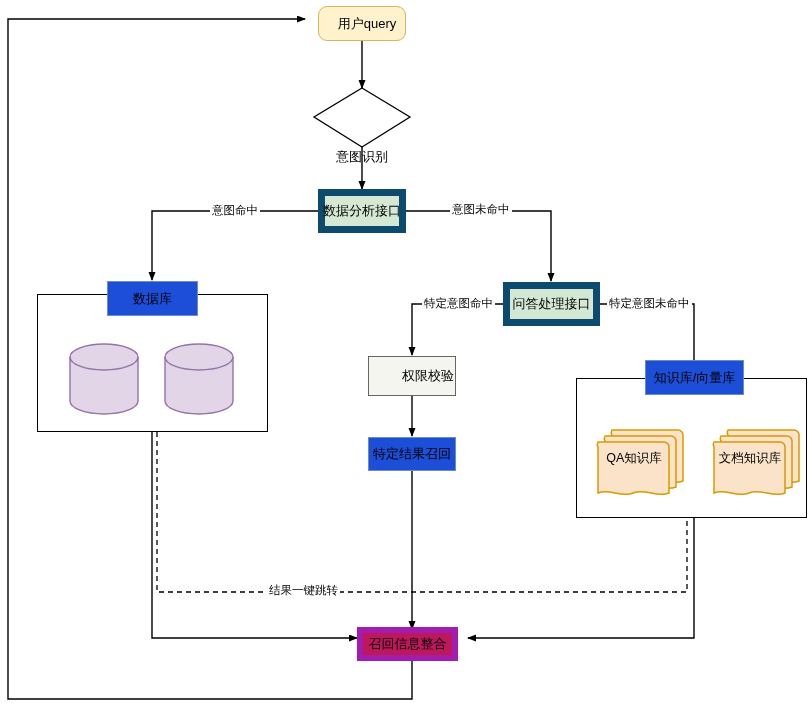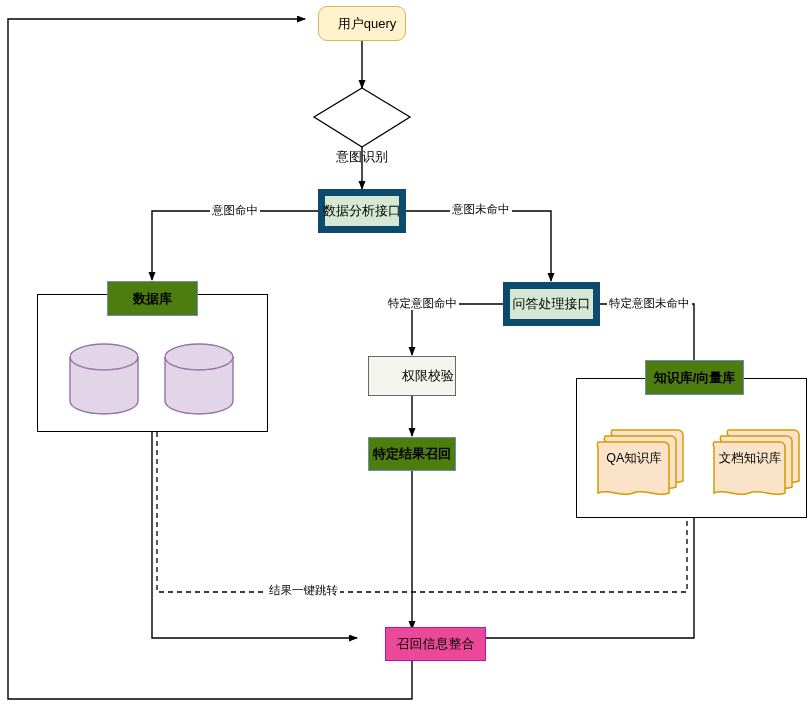--- a/index.html
+++ b/index.html
@@ -8,23 +8,23 @@
     font-family:"Liberation Sans","DejaVu Sans",sans-serif;
   }
   #canvas{position:absolute;left:0;top:0;width:808px;height:709px;}
   .node{
     position:absolute;box-sizing:border-box;display:flex;
     align-items:center;justify-content:center;text-align:center;
     font-size:13px;color:#000;line-height:1.2;white-space:nowrap;
   }
   .n-query{background:#fff2cc;border:1px solid #d6b656;border-radius:9px;padding-left:10px;}
   .n-green{background:#d5e8d4;border:7px solid #0c4a6e;}
-  .n-blue{background:#4d7c0f;border:1px solid #6c8ebf;font-weight:bold;}
+  .n-blue{background:#1d4ed8;border:1px solid #6c8ebf;}
   .n-beige{background:#f5f5f0;border:1px solid #666666;}
-  .n-yellow{background:#ec4899;border:1px solid #a21caf;margin-left:28px;}
+  .n-yellow{background:#be185d;border:6px solid #a21caf;}
   .group-box{position:absolute;box-sizing:border-box;border:1.4px solid #000;background:transparent;}
   .diamond-label{
     position:absolute;font-size:13px;color:#000;white-space:nowrap;
     display:flex;align-items:center;justify-content:center;
   }
   .edge-label{
     position:absolute;font-size:11.5px;color:#000;white-space:nowrap;
     background:#ffffff;padding:0 2px;line-height:1.1;
   }
   .shape-label{
@@ -114,15 +114,15 @@
 
 <div class="node n-blue" style="left:368px;top:437px;width:88px;height:34px;">特定结果召回</div>
 
 <div class="node n-yellow" style="left:357px;top:627px;width:101px;height:34px;">召回信息整合</div>
 
 <div class="shape-label" style="left:598px;top:447px;width:72px;height:22px;">QA知识库</div>
 <div class="shape-label" style="left:714px;top:447px;width:72px;height:22px;">文档知识库</div>
 
 <div class="edge-label" style="left:210px;top:204px;text-align:right;">意图命中</div>
 <div class="edge-label" style="left:450px;top:204px;font-family:Liberation Mono, monospace;">意图未命中</div>
-<div class="edge-label" style="left:386px;top:297px;">特定意图命中</div>
+<div class="edge-label" style="left:422px;top:297px;">特定意图命中</div>
 <div class="edge-label" style="left:607px;top:297px;">特定意图未命中</div>
 <div class="edge-label" style="left:267px;top:584px;">结果一键跳转</div>
 
 </body></html>

